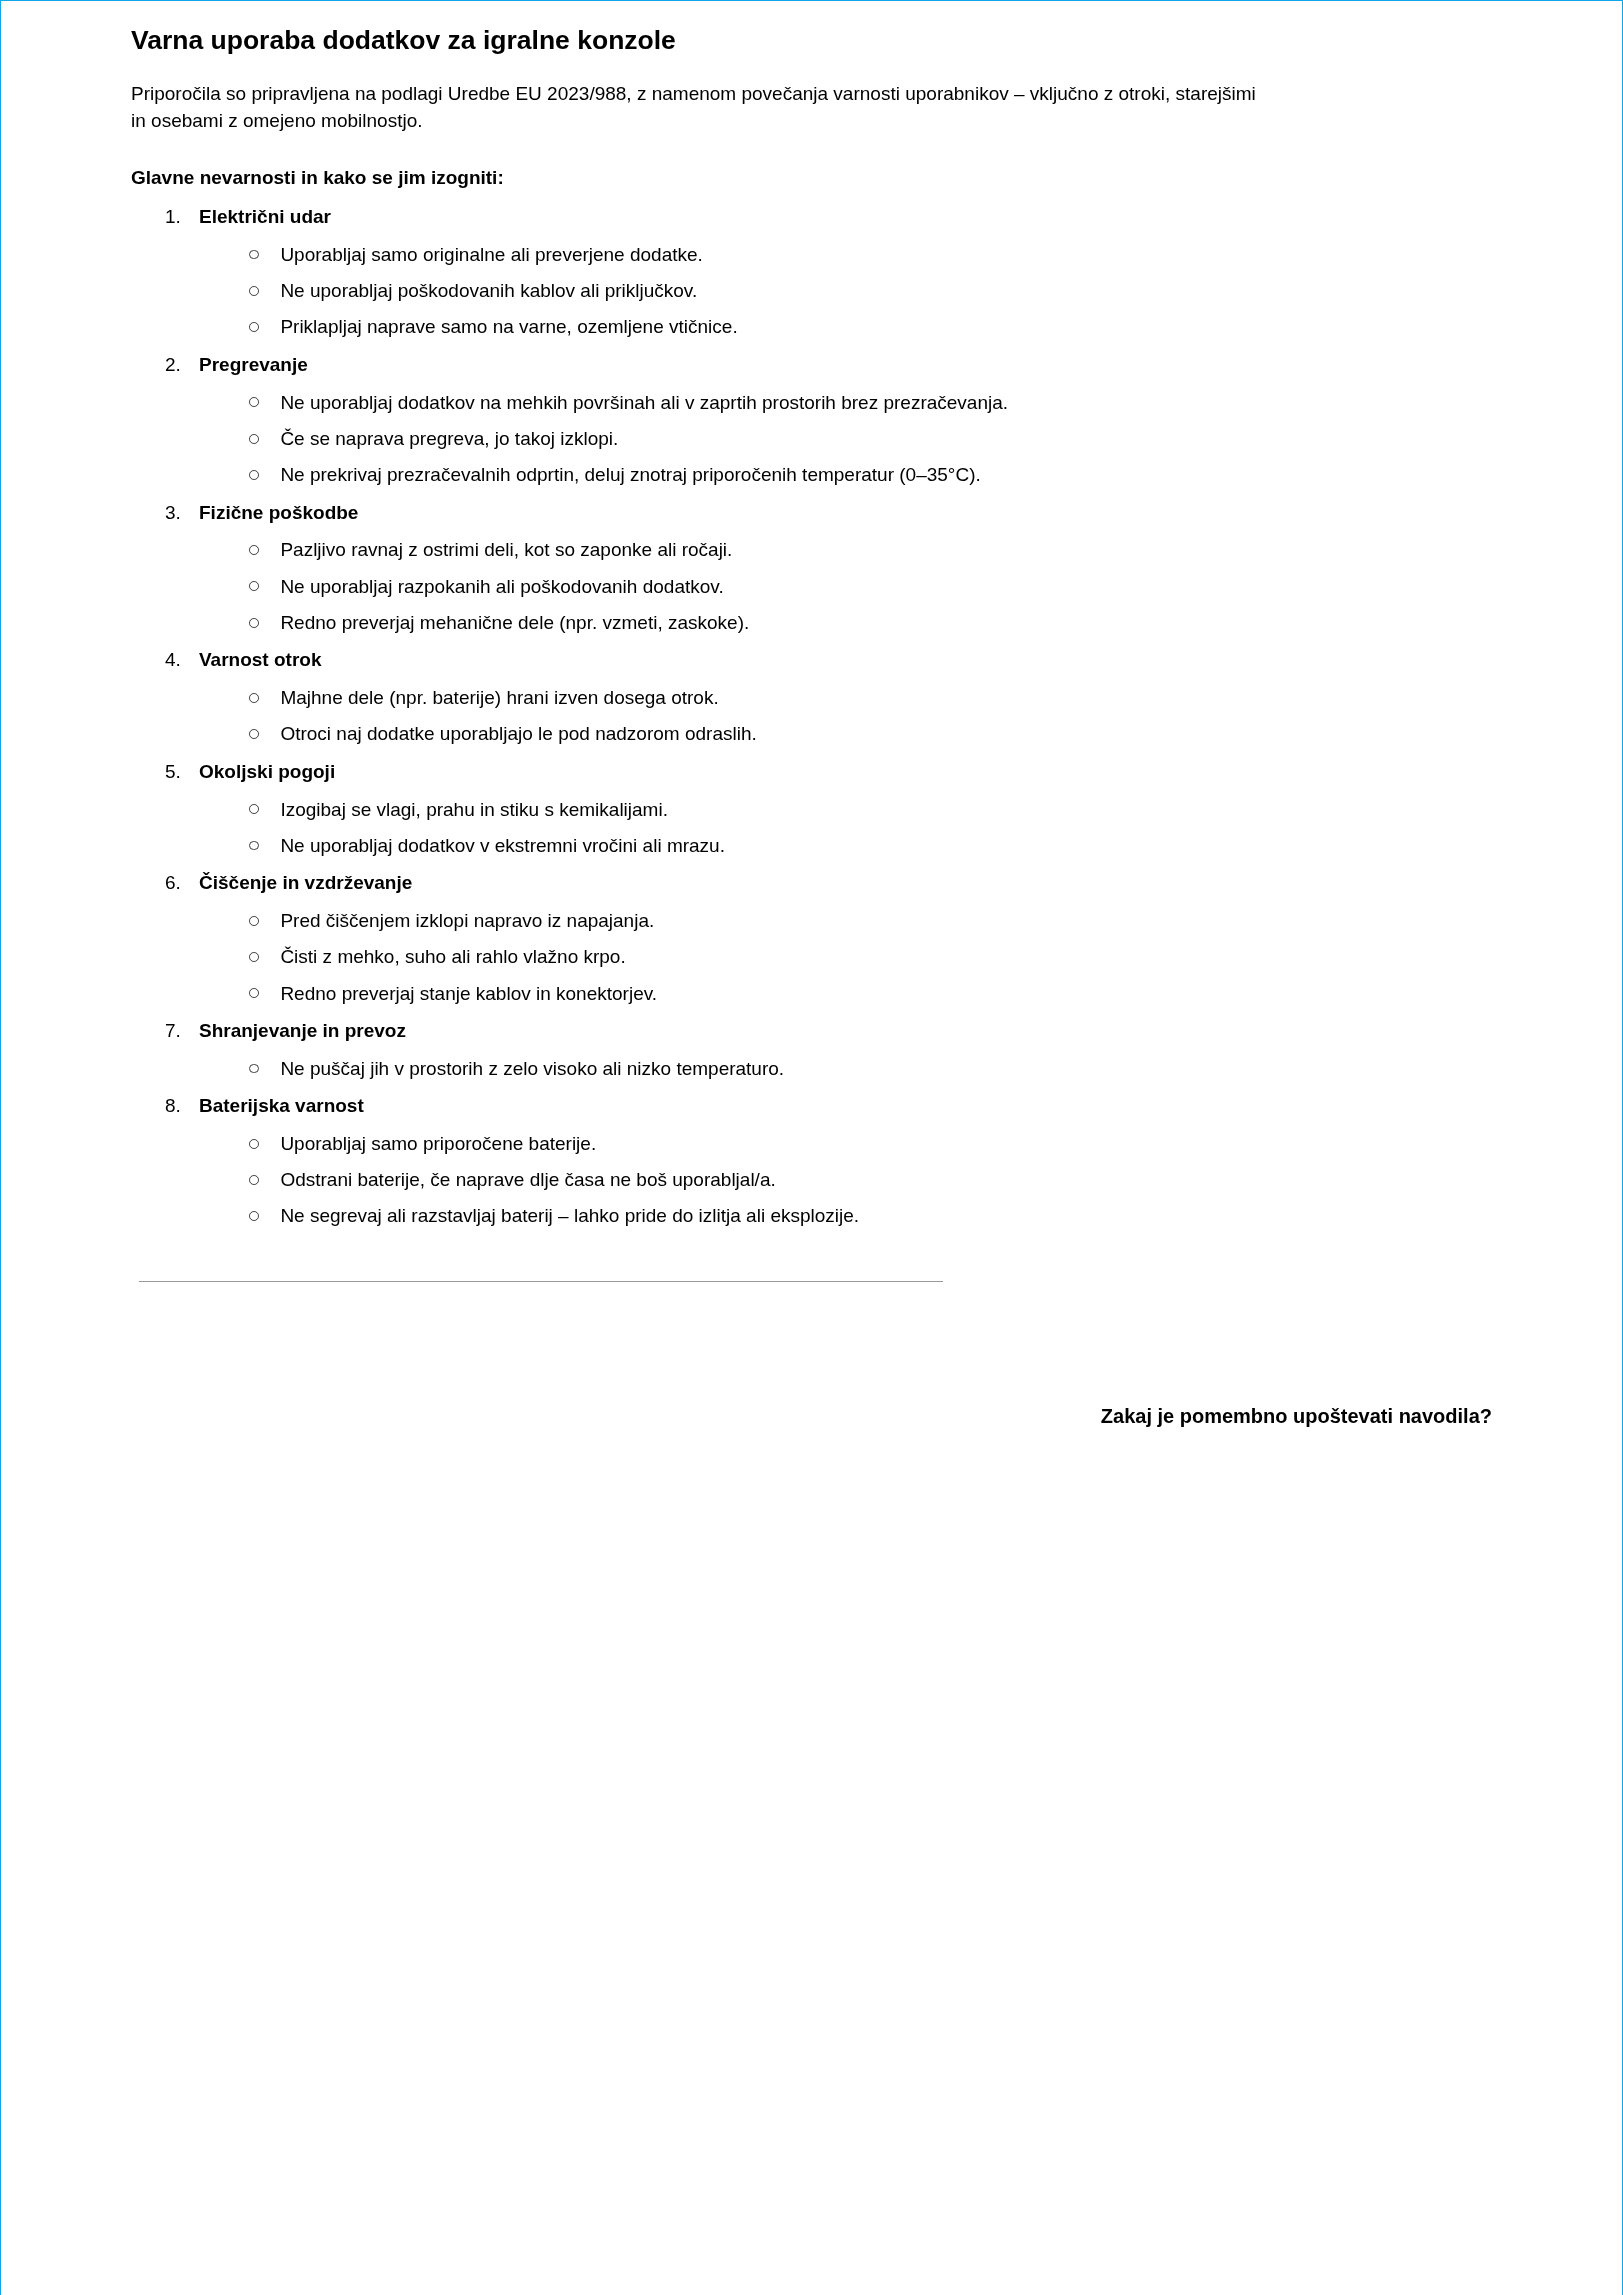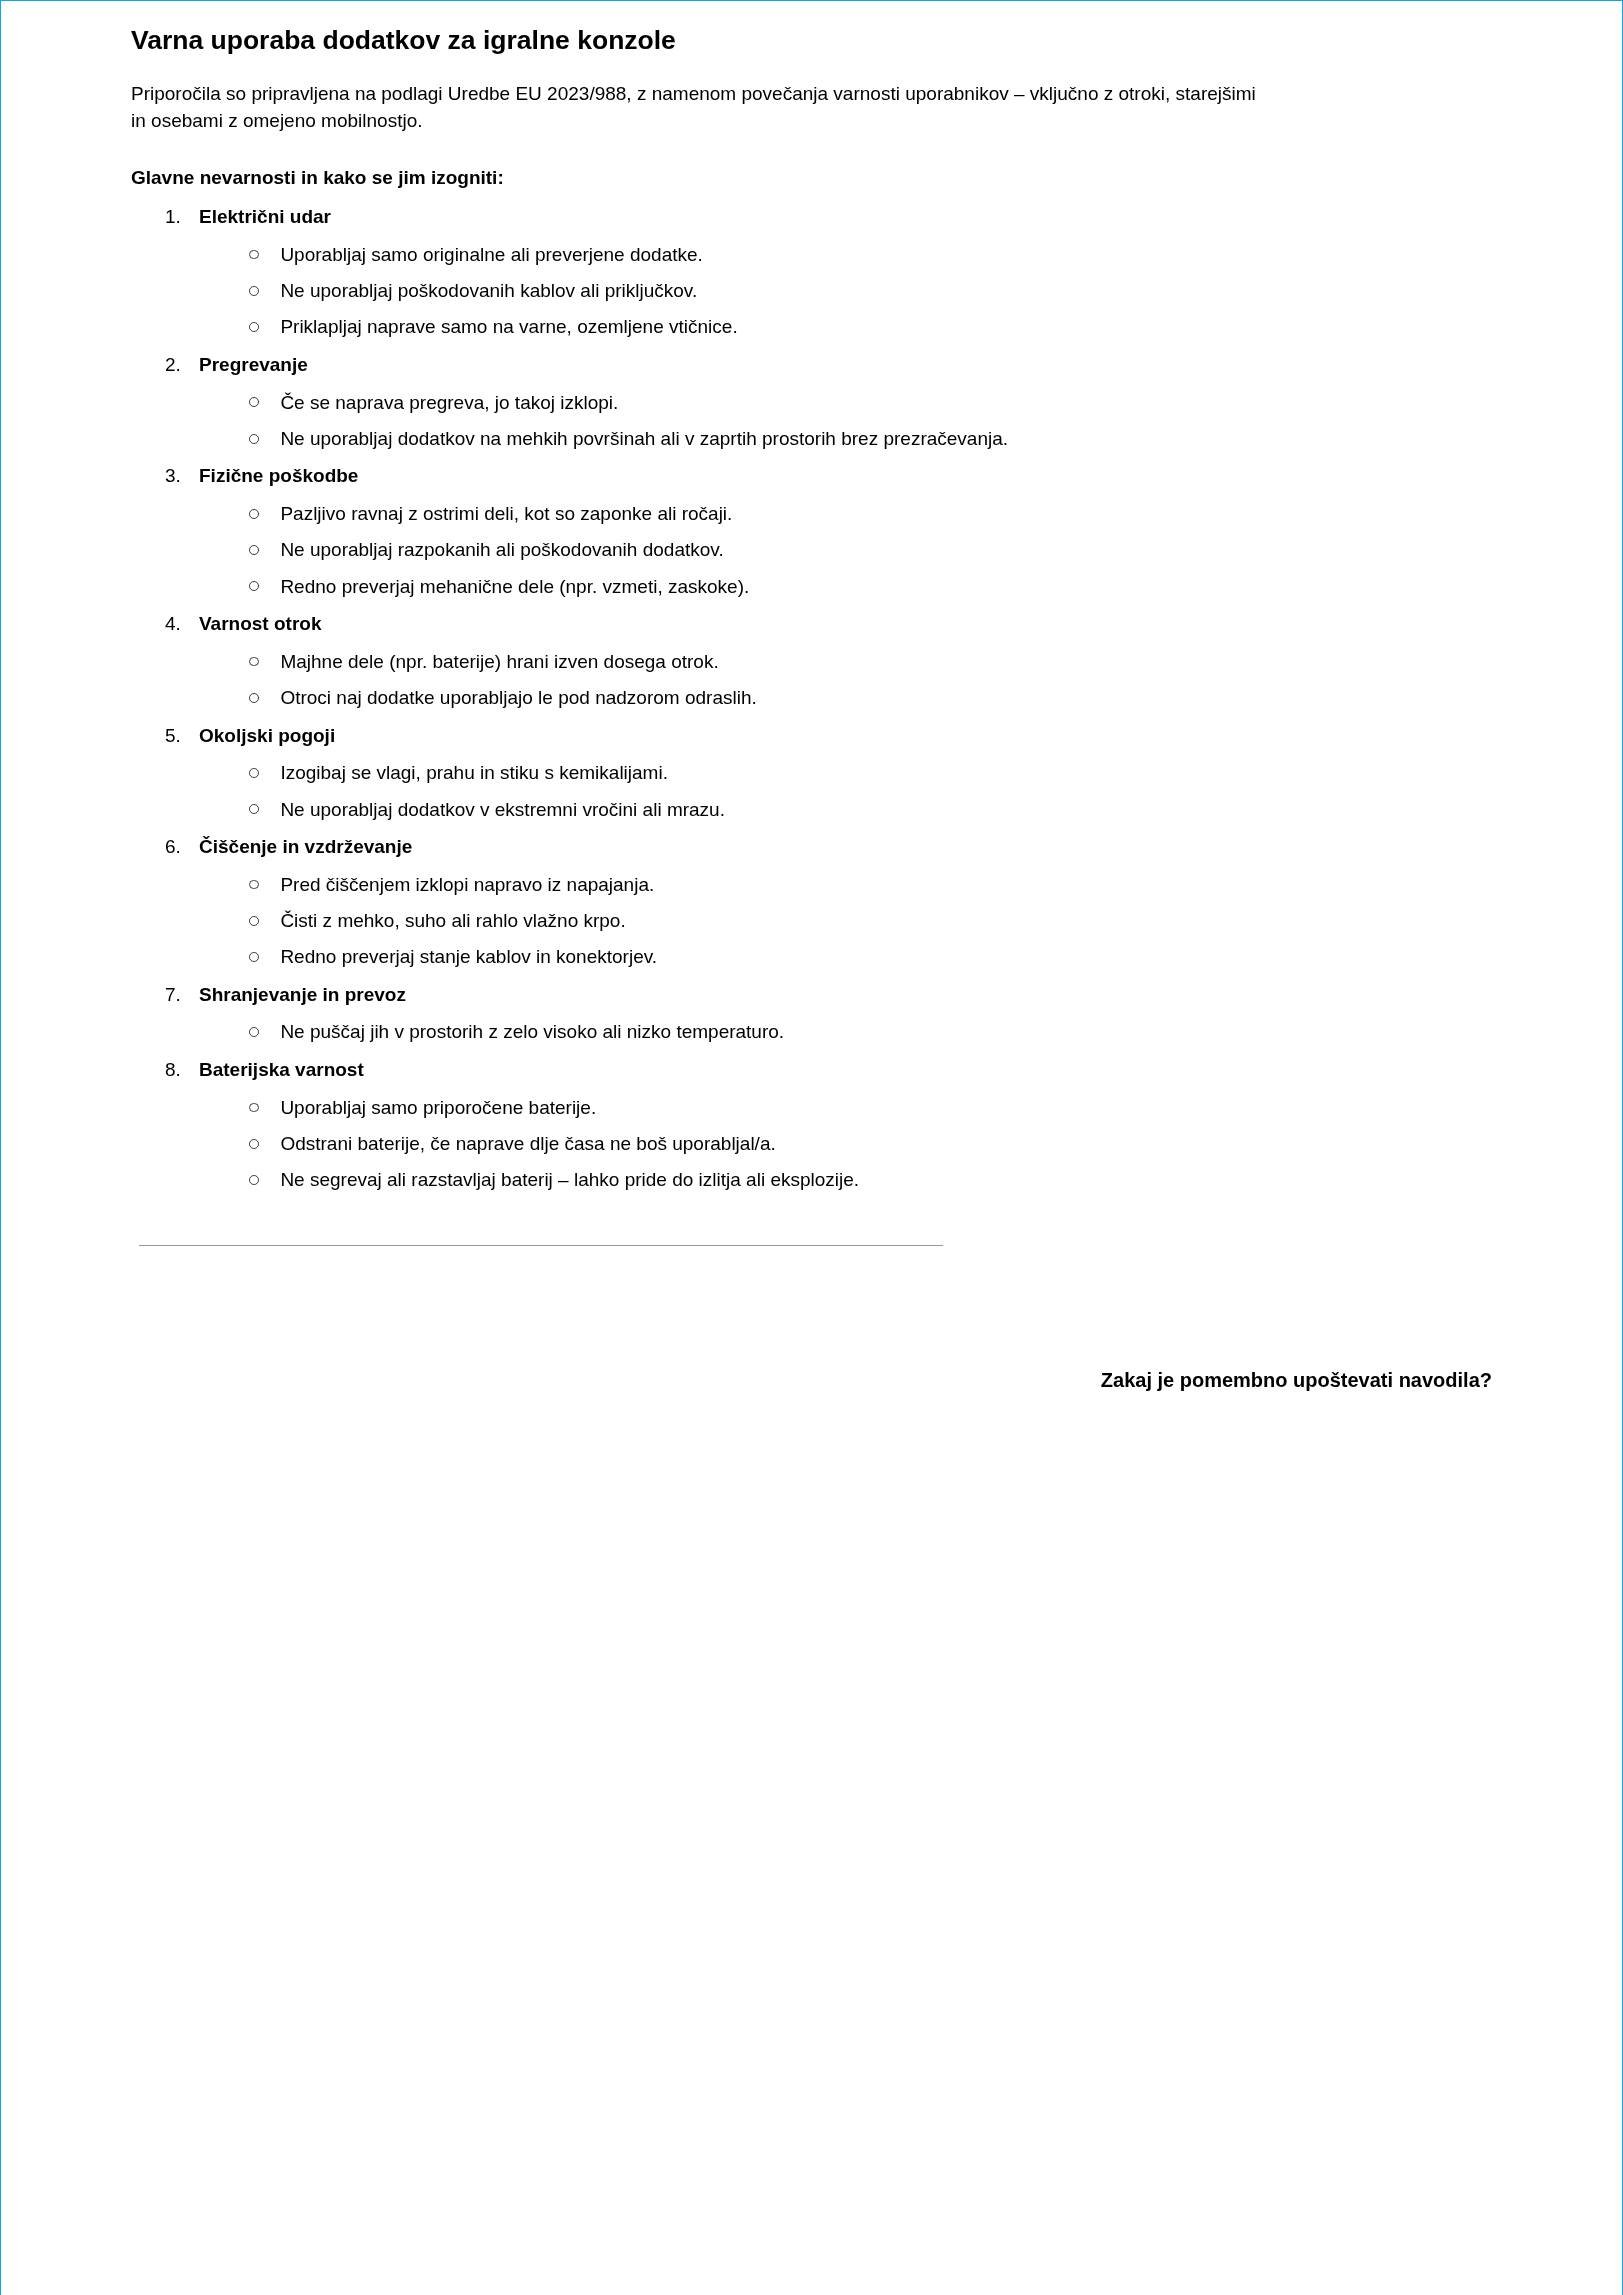--- a/index.html
+++ b/index.html
@@ -129,28 +129,32 @@
 </ul>
   </li>
 
   <li class="hazard-item">
     <div class="hazard-header">
       <span class="hazard-number">2.</span><span class="hazard-title">Pregrevanje</span>
     </div>
     <ul class="bullet-list">
   <li class="bullet-item">
     <span class="bullet-marker"></span>
+    <span class="bullet-text">Ne uporabljaj dodatkov na mehkih površinah ali v zaprtih prostorih brez prezračevanja.</span>
+  </li>
+
+  <li class="bullet-item">
+    <span class="bullet-marker"></span>
     <span class="bullet-text">Če se naprava pregreva, jo takoj izklopi.</span>
   </li>
 
   <li class="bullet-item">
     <span class="bullet-marker"></span>
-    <span class="bullet-text">Ne uporabljaj dodatkov na mehkih površinah ali v zaprtih prostorih brez prezračevanja.</span>
-  </li>
-
+    <span class="bullet-text">Ne prekrivaj prezračevalnih odprtin, deluj znotraj priporočenih temperatur (0–35°C).</span>
+  </li>
 </ul>
   </li>
 
   <li class="hazard-item">
     <div class="hazard-header">
       <span class="hazard-number">3.</span><span class="hazard-title">Fizične poškodbe</span>
     </div>
     <ul class="bullet-list">
   <li class="bullet-item">
     <span class="bullet-marker"></span>

